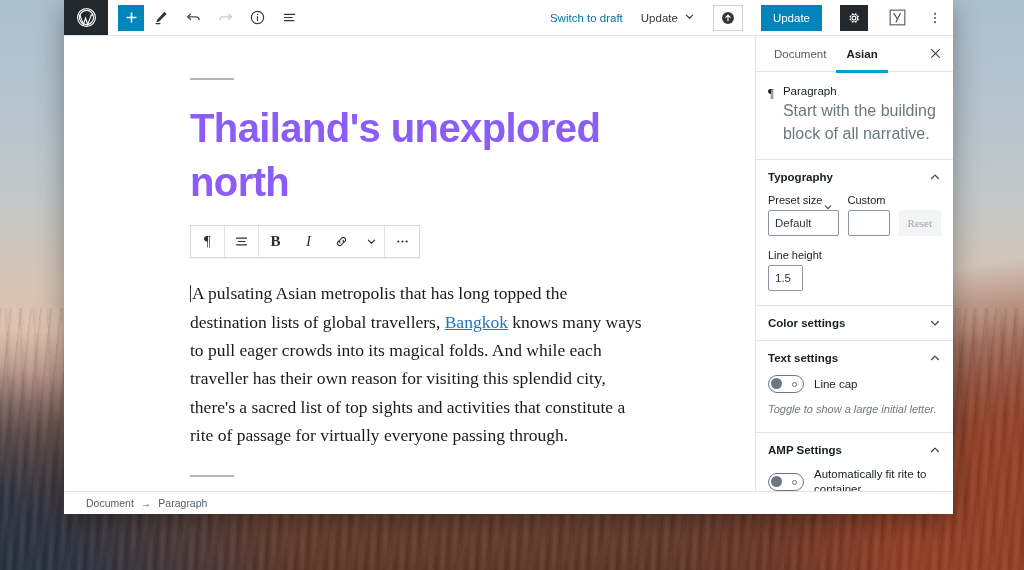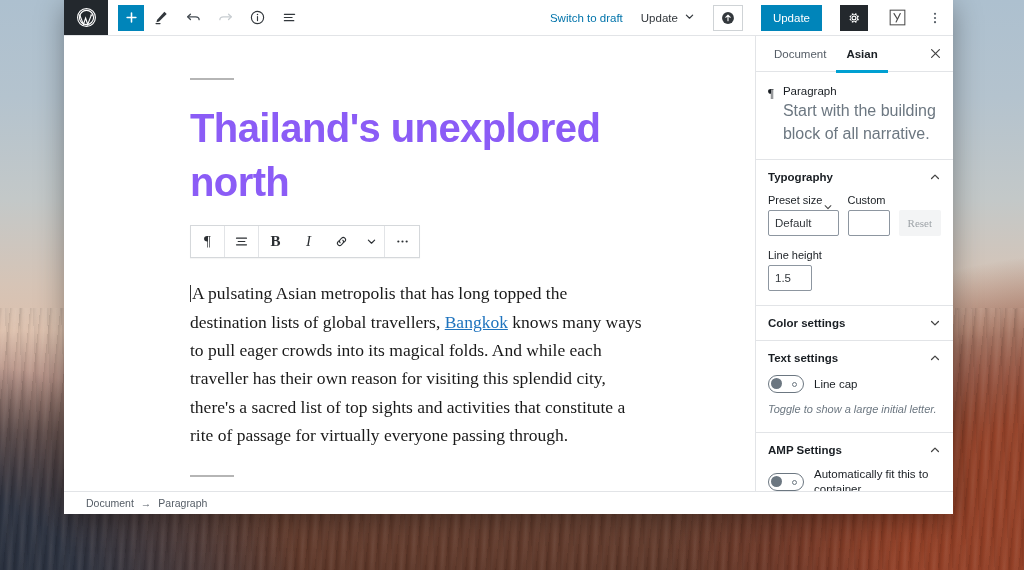--- a/index.html
+++ b/index.html
@@ -264,21 +264,21 @@
   }
   .sel-chev {
     position: absolute; right: 6px; top: 8px; pointer-events: none; color: #444;
   }
   input.wp-input {
     height: 26px; border: 1px solid #8d96a0; background: #fff;
     font-size: 11.5px; color: #32373c; padding: 0 6px;
     font-family: "Liberation Sans", sans-serif; border-radius: 2px;
   }
   #custom-size-input { width: 42px; }
-  #line-height-input { width: 44px; }
+  #line-height-input { width: 35px; }
   #reset-btn {
     height: 26px; border: none; background: #f3f4f5;
     color: #9ea3a8; font-size: 11px; padding: 0 9px; cursor: pointer;
     border-radius: 2px;
     font-family: Liberation Serif, serif;
     text-align: center;
   }
 
   .toggle-row { display: flex; align-items: center; gap: 10px; }
   .toggle {
@@ -576,21 +576,21 @@
               <path d="M3 8.8 L7 4.8 L11 8.8"></path>
             </svg>
           </span>
         </div>
         <div class="sb-panel-body">
           <div class="toggle-row">
             <div class="toggle">
               <span class="knob"></span>
               <span class="dot"></span>
             </div>
-            <span class="toggle-label">Automatically fit this to container</span>
+            <span class="toggle-label">Automatically fit rite to container</span>
           </div>
         </div>
       </div>
 
     </div>
   </div>
 
   <div id="footer-bar">
     <span class="crumb">Document</span>
     <span class="crumb-arrow">→</span>

